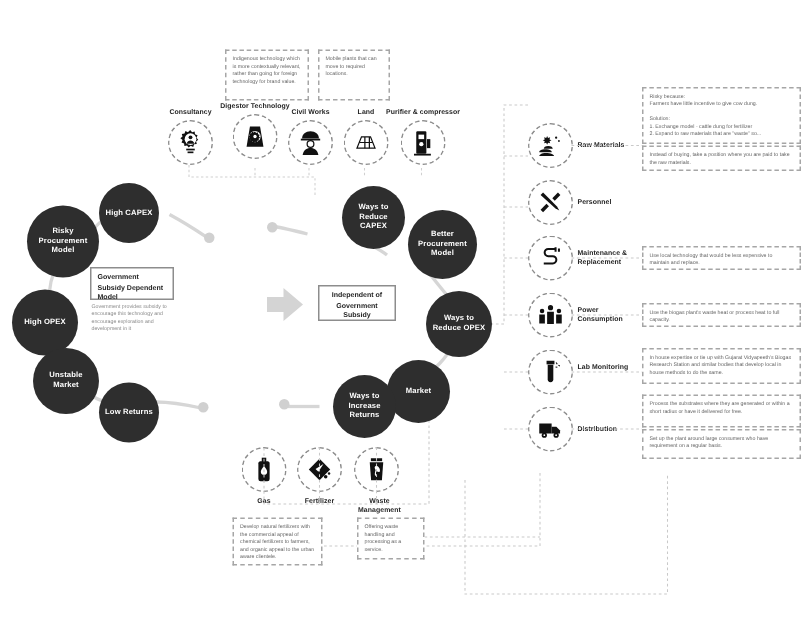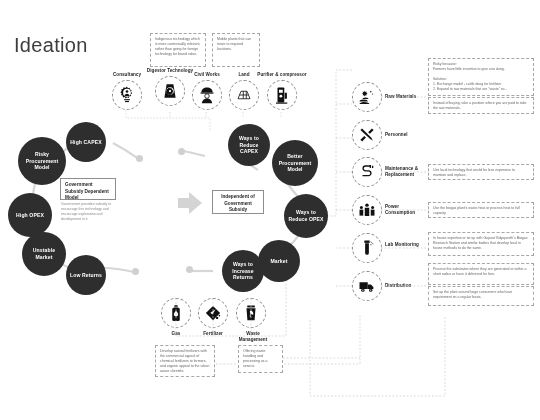--- a/index.html
+++ b/index.html
@@ -111,21 +111,20 @@
 
     <path d="M286,280 L286,336 L176,336 L176,298" stroke="#c9c9c9" stroke-width="0.7" fill="none" stroke-dasharray="1.8 1.8"></path>
     <path d="M213,336 L213,298" stroke="#c9c9c9" stroke-width="0.7" fill="none" stroke-dasharray="1.8 1.8"></path>
     <path d="M251,336 L251,298" stroke="#c9c9c9" stroke-width="0.7" fill="none" stroke-dasharray="1.8 1.8"></path>
 
     <path d="M216,364 L360,364 L360,314" stroke="#c9c9c9" stroke-width="0.7" fill="none" stroke-dasharray="1.8 1.8"></path>
     <path d="M283,358 L360,358" stroke="#c9c9c9" stroke-width="0.7" fill="none" stroke-dasharray="1.8 1.8"></path>
     <path d="M310,320 L310,396 L445,396 L445,316" stroke="#c9c9c9" stroke-width="0.7" fill="none" stroke-dasharray="1.8 1.8"></path>
   </svg>
 
-  <div class="abs" id="title">Ideation</div>
 
   <div class="abs dashbox" style="left:150px;top:33px;width:56px;height:34px;">Indigenous technology which is more contextually relevant, rather than going for foreign technology for brand value.</div>
   <div class="abs dashbox" style="left:212px;top:33px;width:48px;height:34px;">Mobile plants that can move to required locations.</div>
 
   <div class="abs" style="left:96px;top:72px;width:62px;">
     <div class="icon-label">Consultancy</div>
     <div class="icon-circle" style="width:30px;height:30px;margin:2px auto 0;">
       <svg width="18" height="18" viewBox="0 0 24 24" fill="#111">
         <path d="M12 1l1.4 1.9 2.3-.6.3 2.4 2.3.8-1 2.2 1.6 1.8-1.9 1.5.6 2.3-2.4.3-.8 2.3-2.2-1-1.8 1.6-1.5-1.9-2.3.6-.3-2.4-2.3-.8 1-2.2L3 8.2l1.9-1.5L4.3 4.4l2.4-.3.8-2.3 2.2 1L11.5 1z"></path>
         <circle cx="12" cy="9" r="5.2" fill="#fff"></circle>

